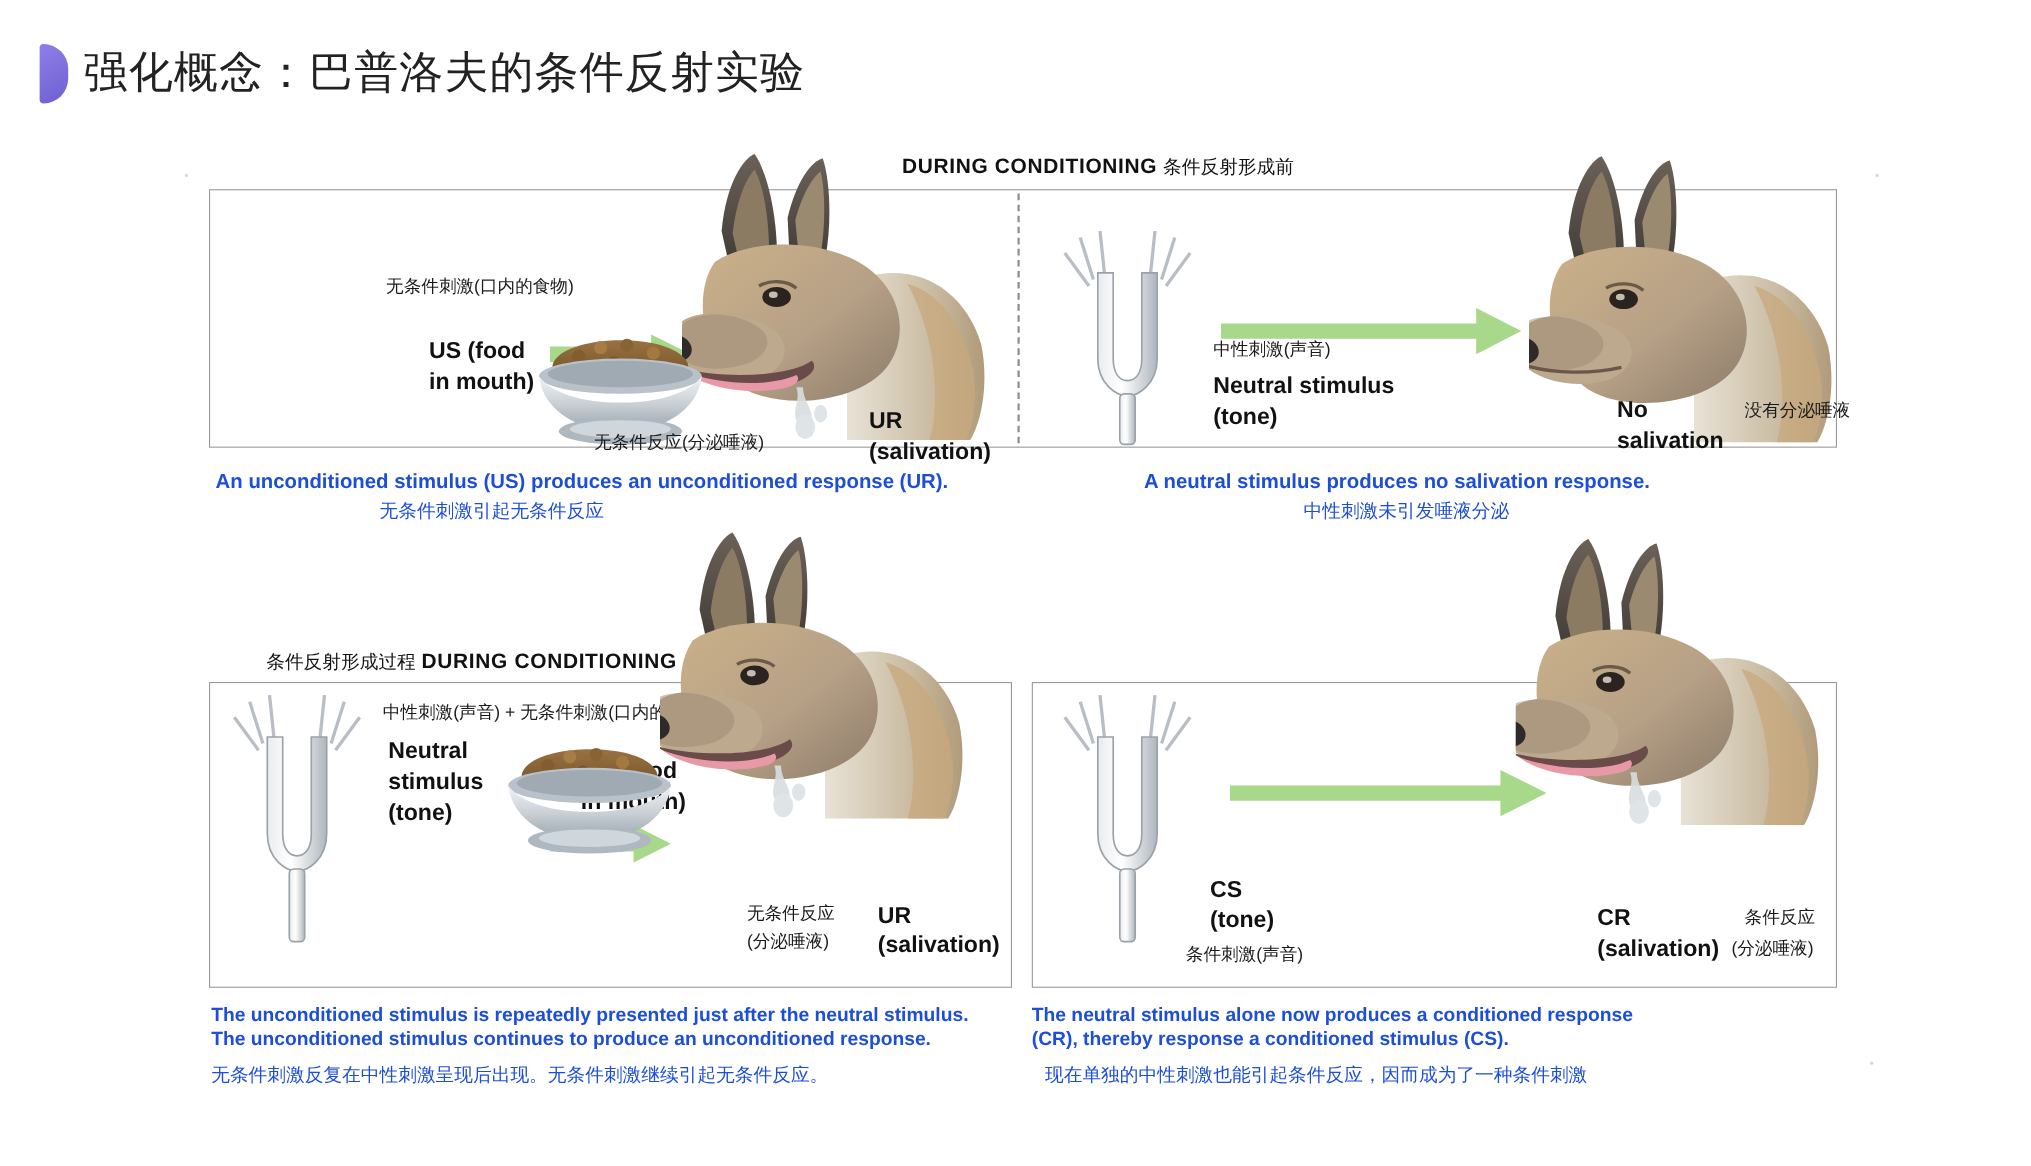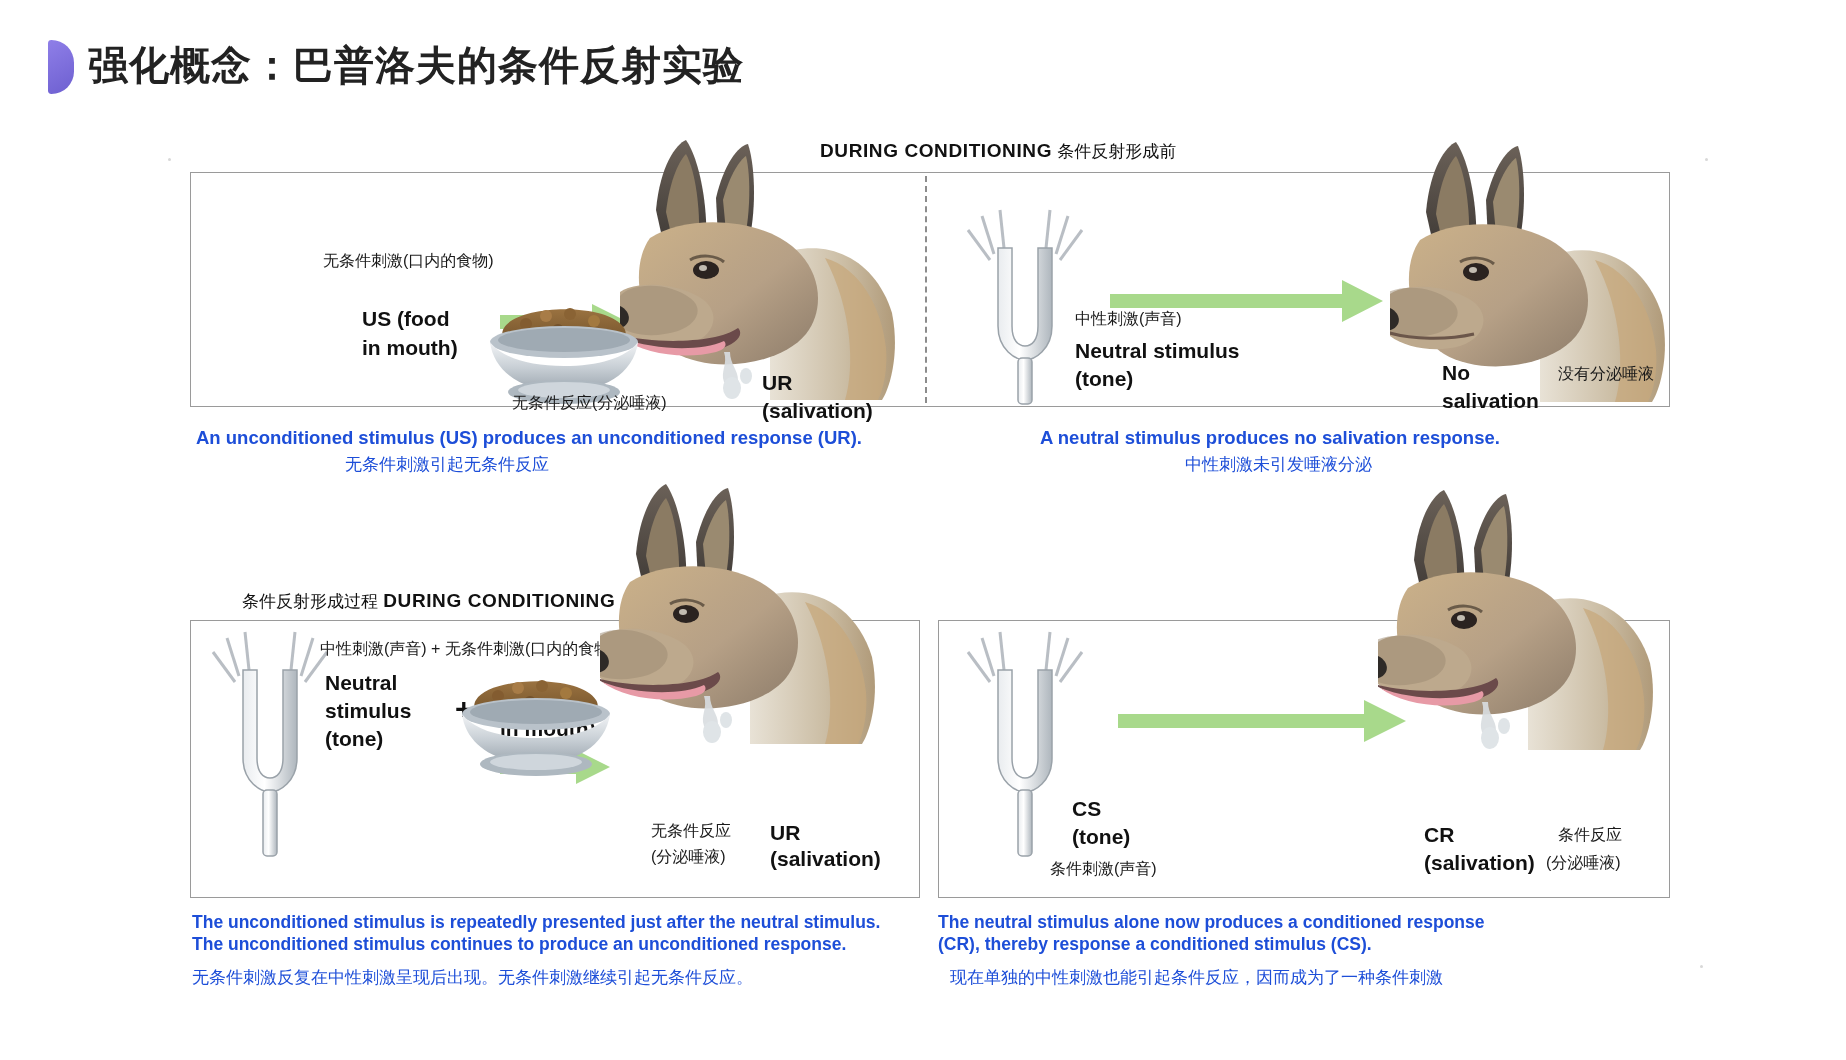--- a/index.html
+++ b/index.html
@@ -12,24 +12,23 @@
     height: 1060px;
     position: relative;
     overflow: hidden;
     font-family: "Liberation Sans", sans-serif;
     color: #1a1a1a;
   }
 
   
   #title-bar {
     position: absolute;
-    left: 12px; top: 0;
+    left: 0; top: 0;
     width: 1490px;
     height: 120px;
-    font-weight: bold;
   }
   #title-accent {
     position: absolute;
     left: 36px;
     top: 40px;
     width: 26px;
     height: 54px;
     background: linear-gradient(150deg, #8f7fe8 0%, #6d5fd0 100%);
     border-top-right-radius: 26px;
     border-bottom-right-radius: 26px;
@@ -90,20 +89,21 @@
     font-size: 17.5px;
     line-height: 24px;
   }
 
   .lbl {
     position: absolute;
     font-size: 17px;
     line-height: 22px;
     color: #111;
     white-space: pre;
+    margin-left: 28px;
   }
   .lbl.zh { font-size: 16px; color: #1a1a1a; }
   .lbl.big { font-size: 21px; font-weight: bold; line-height: 26px; }
   .lbl.plus { font-size: 30px; font-weight: bold; }
 
   
   .arrow { position: absolute; }
 
   
   .dog { position: absolute; }

